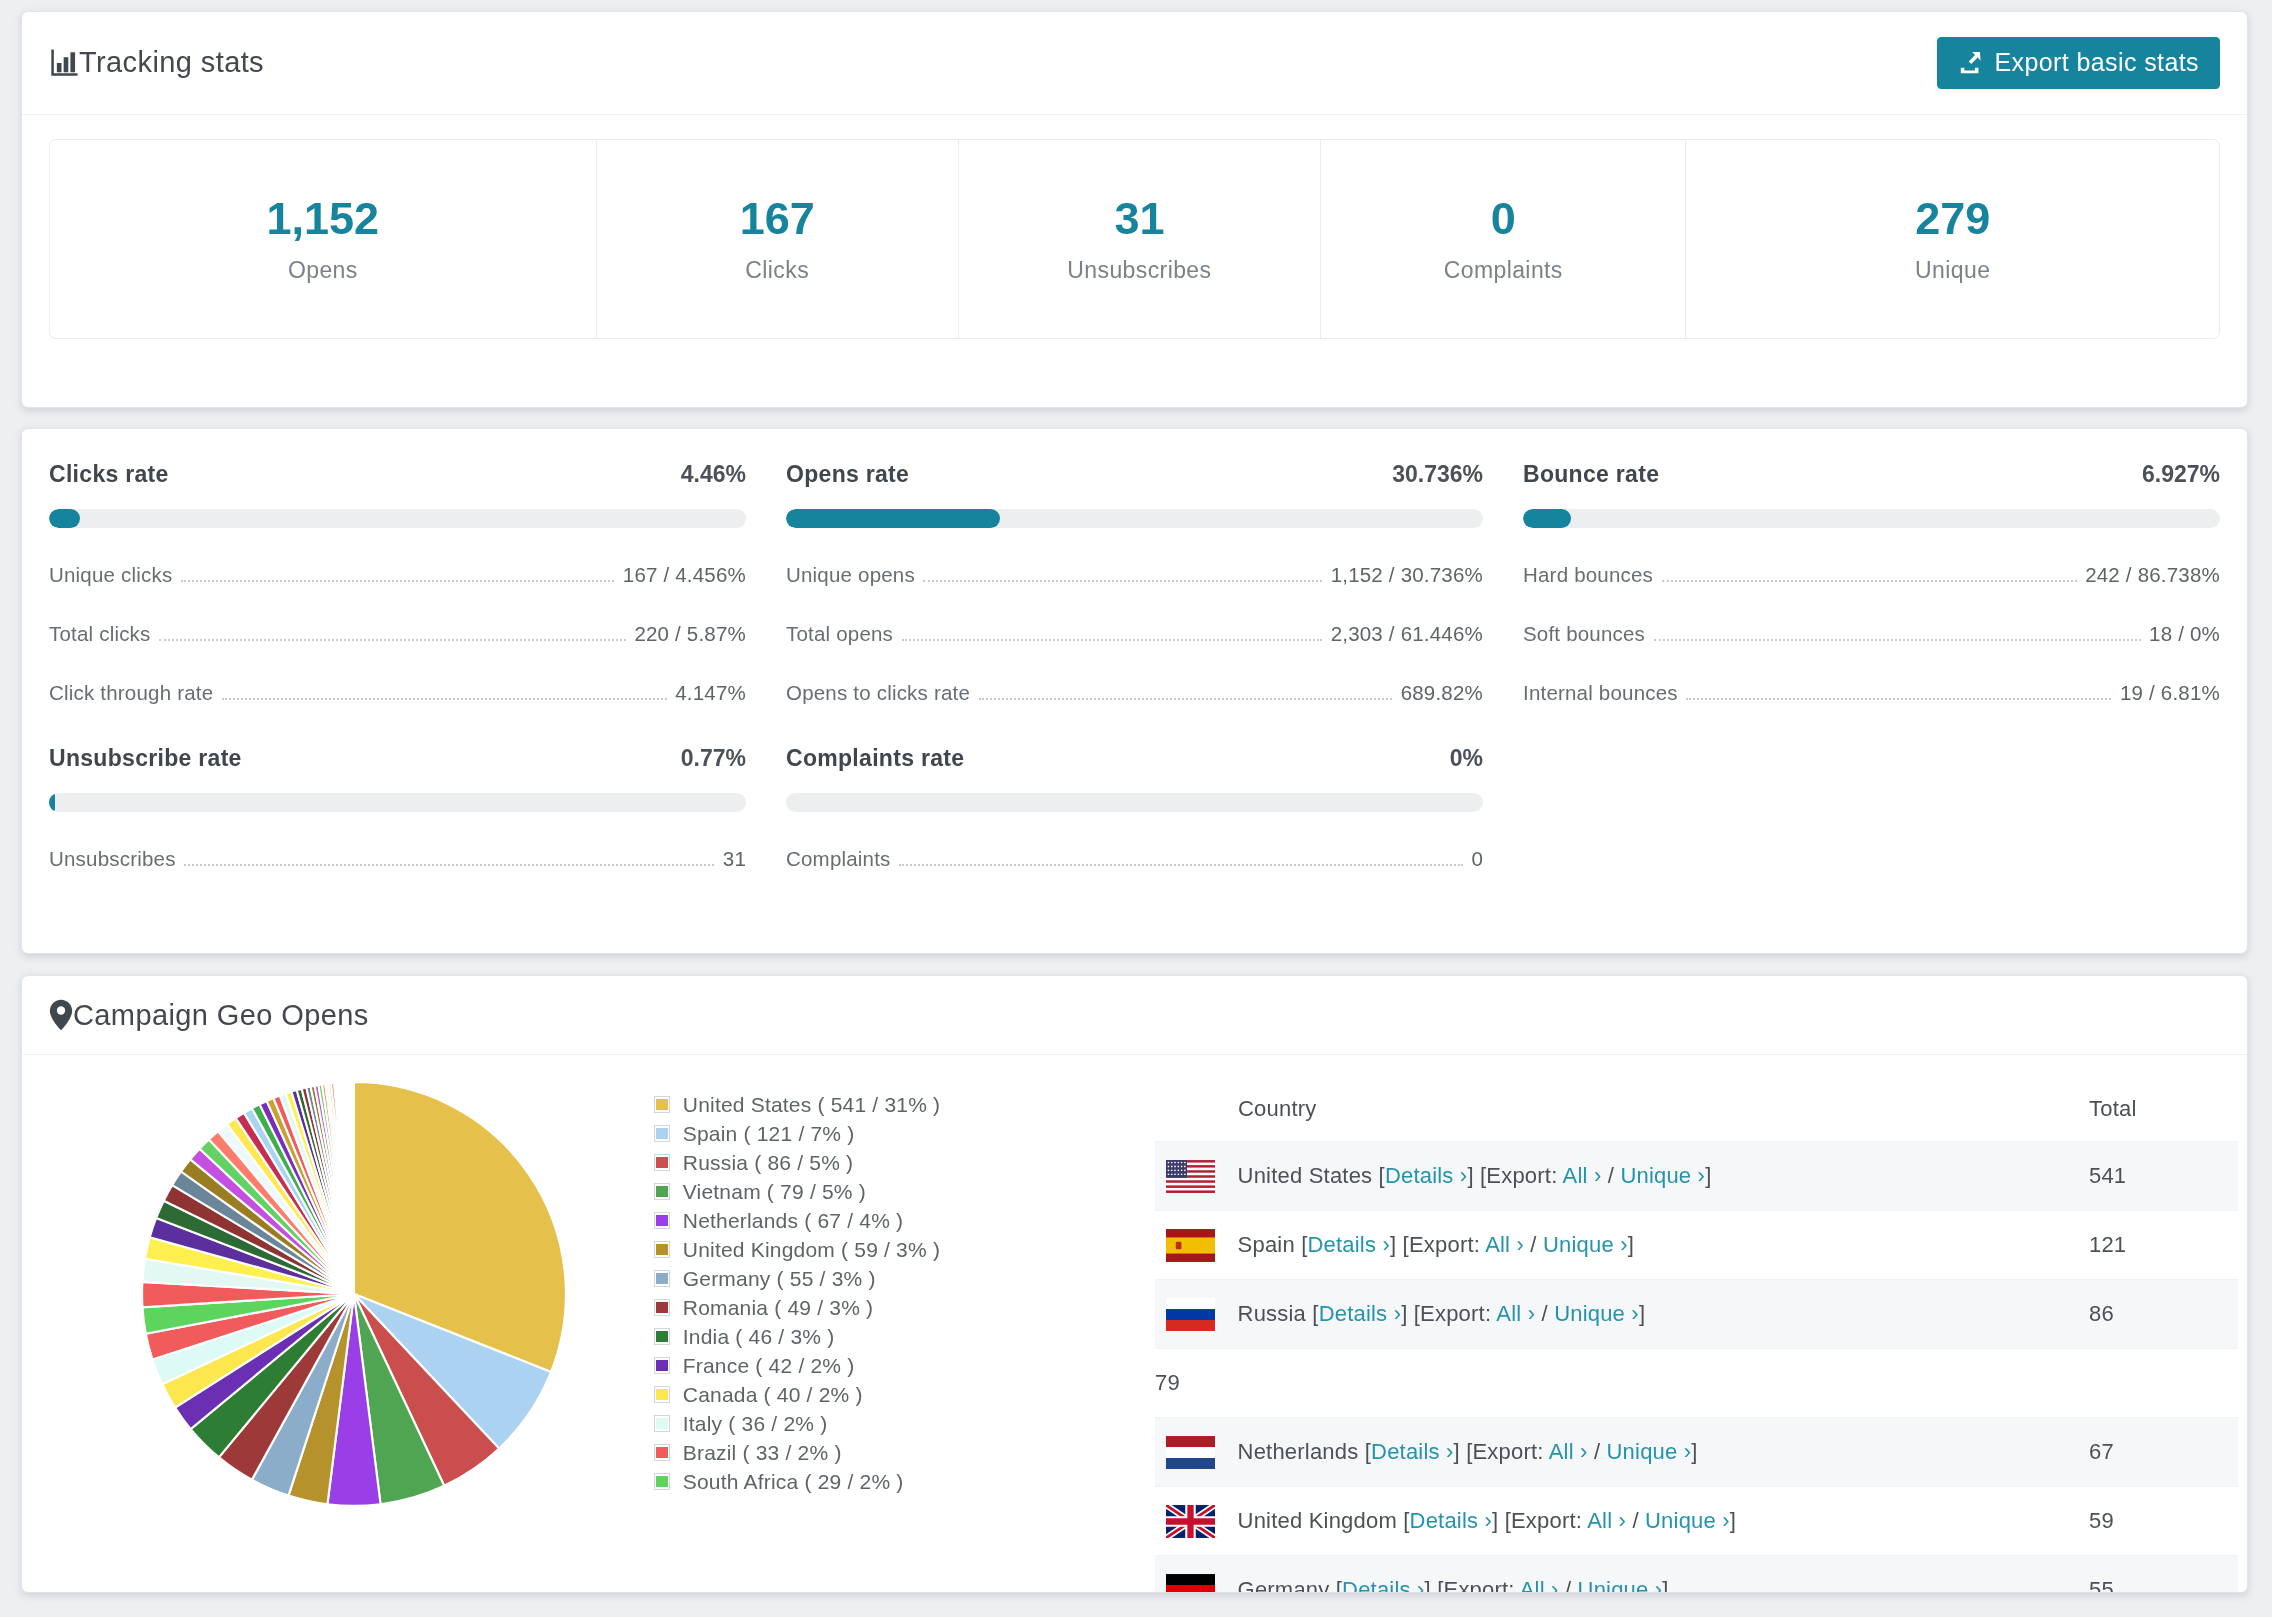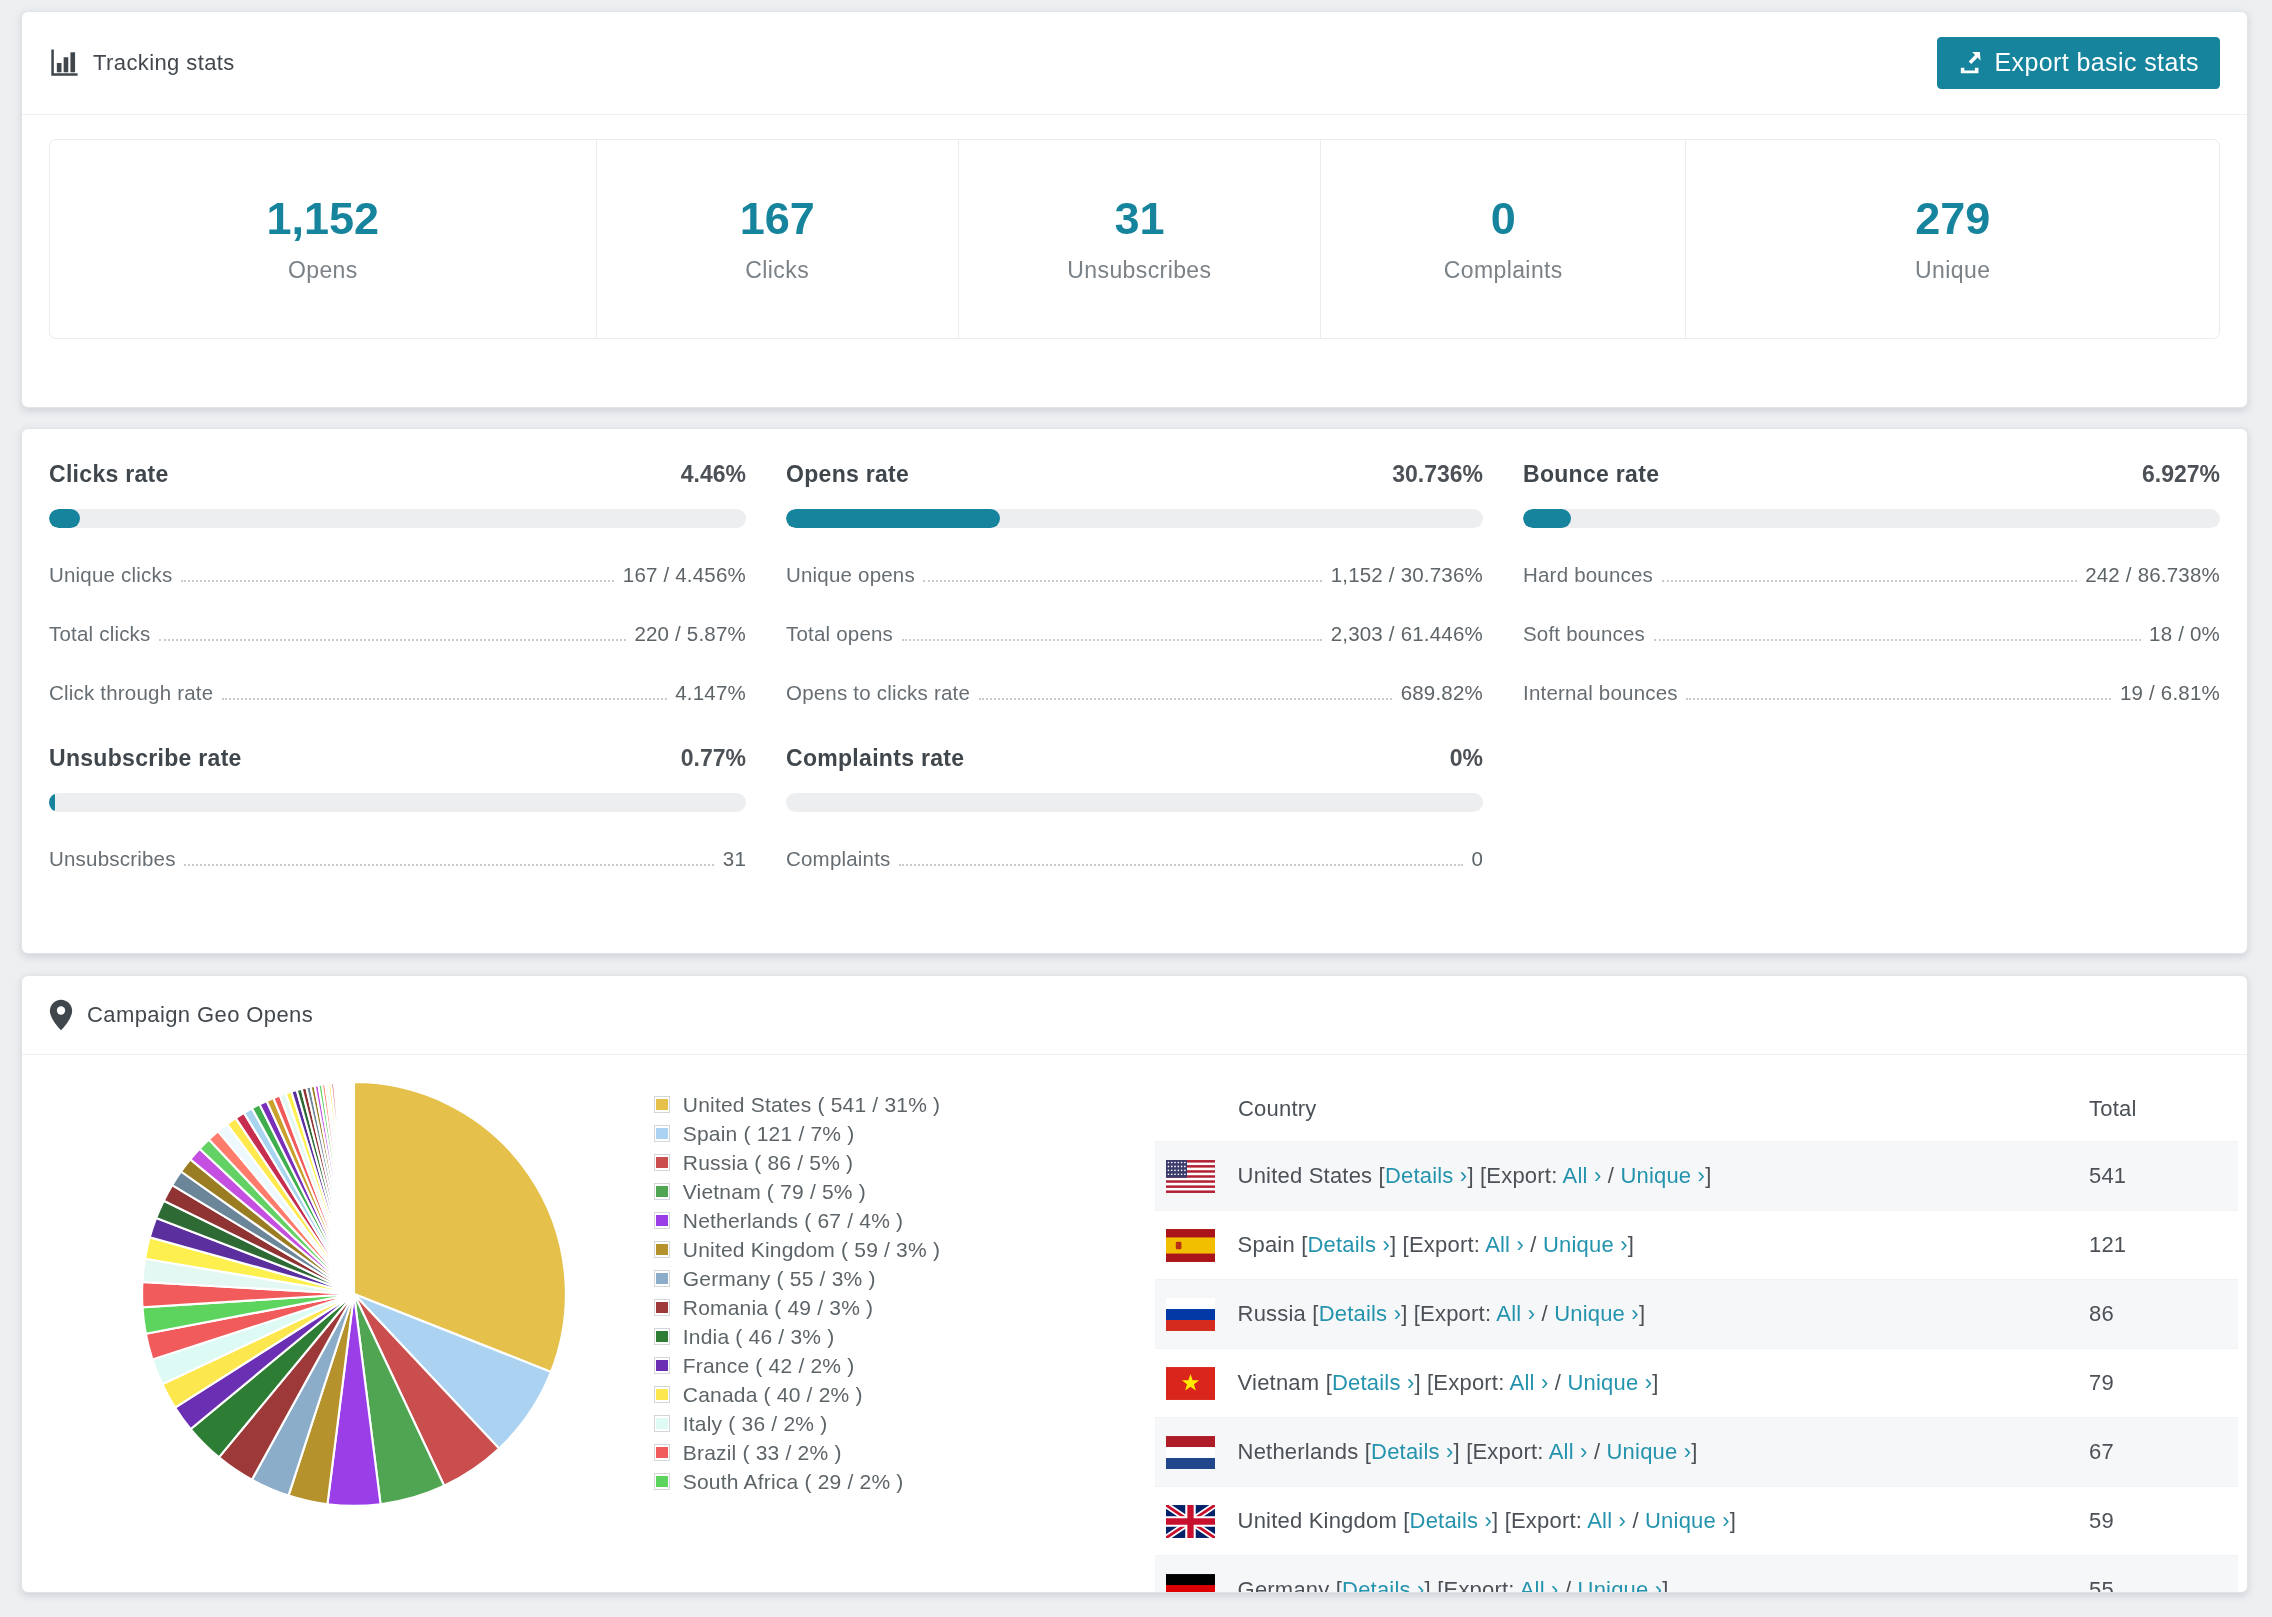--- a/index.html
+++ b/index.html
@@ -18,21 +18,21 @@
   #card-tracking{top:10.6px;height:397px;}
   #card-rates{top:428px;height:526px;}
   #card-geo{top:975px;height:618px;overflow:hidden;}
 
   .card-header{
     display:flex;align-items:center;padding:0 27px;
     border-bottom:1.4px solid #eef0f1;box-sizing:border-box;
   }
   #card-tracking .card-header{height:103px;}
   #card-geo .card-header{height:79px;}
-  .card-title{font-size:22px;color:#42484d;font-weight:500;letter-spacing:0.4px;margin-left:14px;}
+  .card-title{font-size:29px;color:#42484d;font-weight:500;letter-spacing:0.4px;}
   .hicon{flex:none;display:flex;align-items:center;}
 
   
   .stats-strip{
     margin:24px 27px 0 27px;height:200px;display:flex;
     border:1.4px solid #e9ebed;border-radius:7px;box-sizing:border-box;
   }
   .stat-cell{
     display:flex;flex-direction:column;align-items:center;justify-content:center;
     border-right:1.4px solid #e9ebed;box-sizing:border-box;
@@ -488,32 +488,20 @@
                 </svg>
               </span>
       <span class="rowtext">
         <span>Russia</span>
         <span class="dim"> [</span><a class="tlink">Details ›</a><span class="dim">] [Export: </span><a class="tlink">All ›</a><span class="dim"> / </span><a class="tlink">Unique ›</a><span class="dim">]</span>
       </span>
     </div>
     <div class="cell-total">86</div>
   </div>
   <div class="trow">
-    <div class="cell-country">
-      <span class="flag">
-                <svg width="49" height="33" viewBox="0 0 70 47">
-                  <rect width="70" height="47" fill="#DA251D"></rect>
-                  <polygon fill="#FFEB00" points="35,10 38.1,18.8 47.4,19 40,24.6 42.6,33.5 35,28.2 27.4,33.5 30,24.6 22.6,19 31.9,18.8"></polygon>
-                </svg>
-              </span>
-      <span class="rowtext">
-        <span>Vietnam</span>
-        <span class="dim"> [</span><a class="tlink">Details ›</a><span class="dim">] [Export: </span><a class="tlink">All ›</a><span class="dim"> / </span><a class="tlink">Unique ›</a><span class="dim">]</span>
-      </span>
-    </div>
     <div class="cell-total">79</div>
   </div>
   <div class="trow">
     <div class="cell-country">
       <span class="flag">
                 <svg width="49" height="33" viewBox="0 0 70 47">
                   <rect width="70" height="47" fill="#AE1C28"></rect>
                   <rect y="15.7" width="70" height="15.7" fill="#ffffff"></rect>
                   <rect y="31.333333333333332" width="70" height="15.7" fill="#21468B"></rect>
                 </svg>

